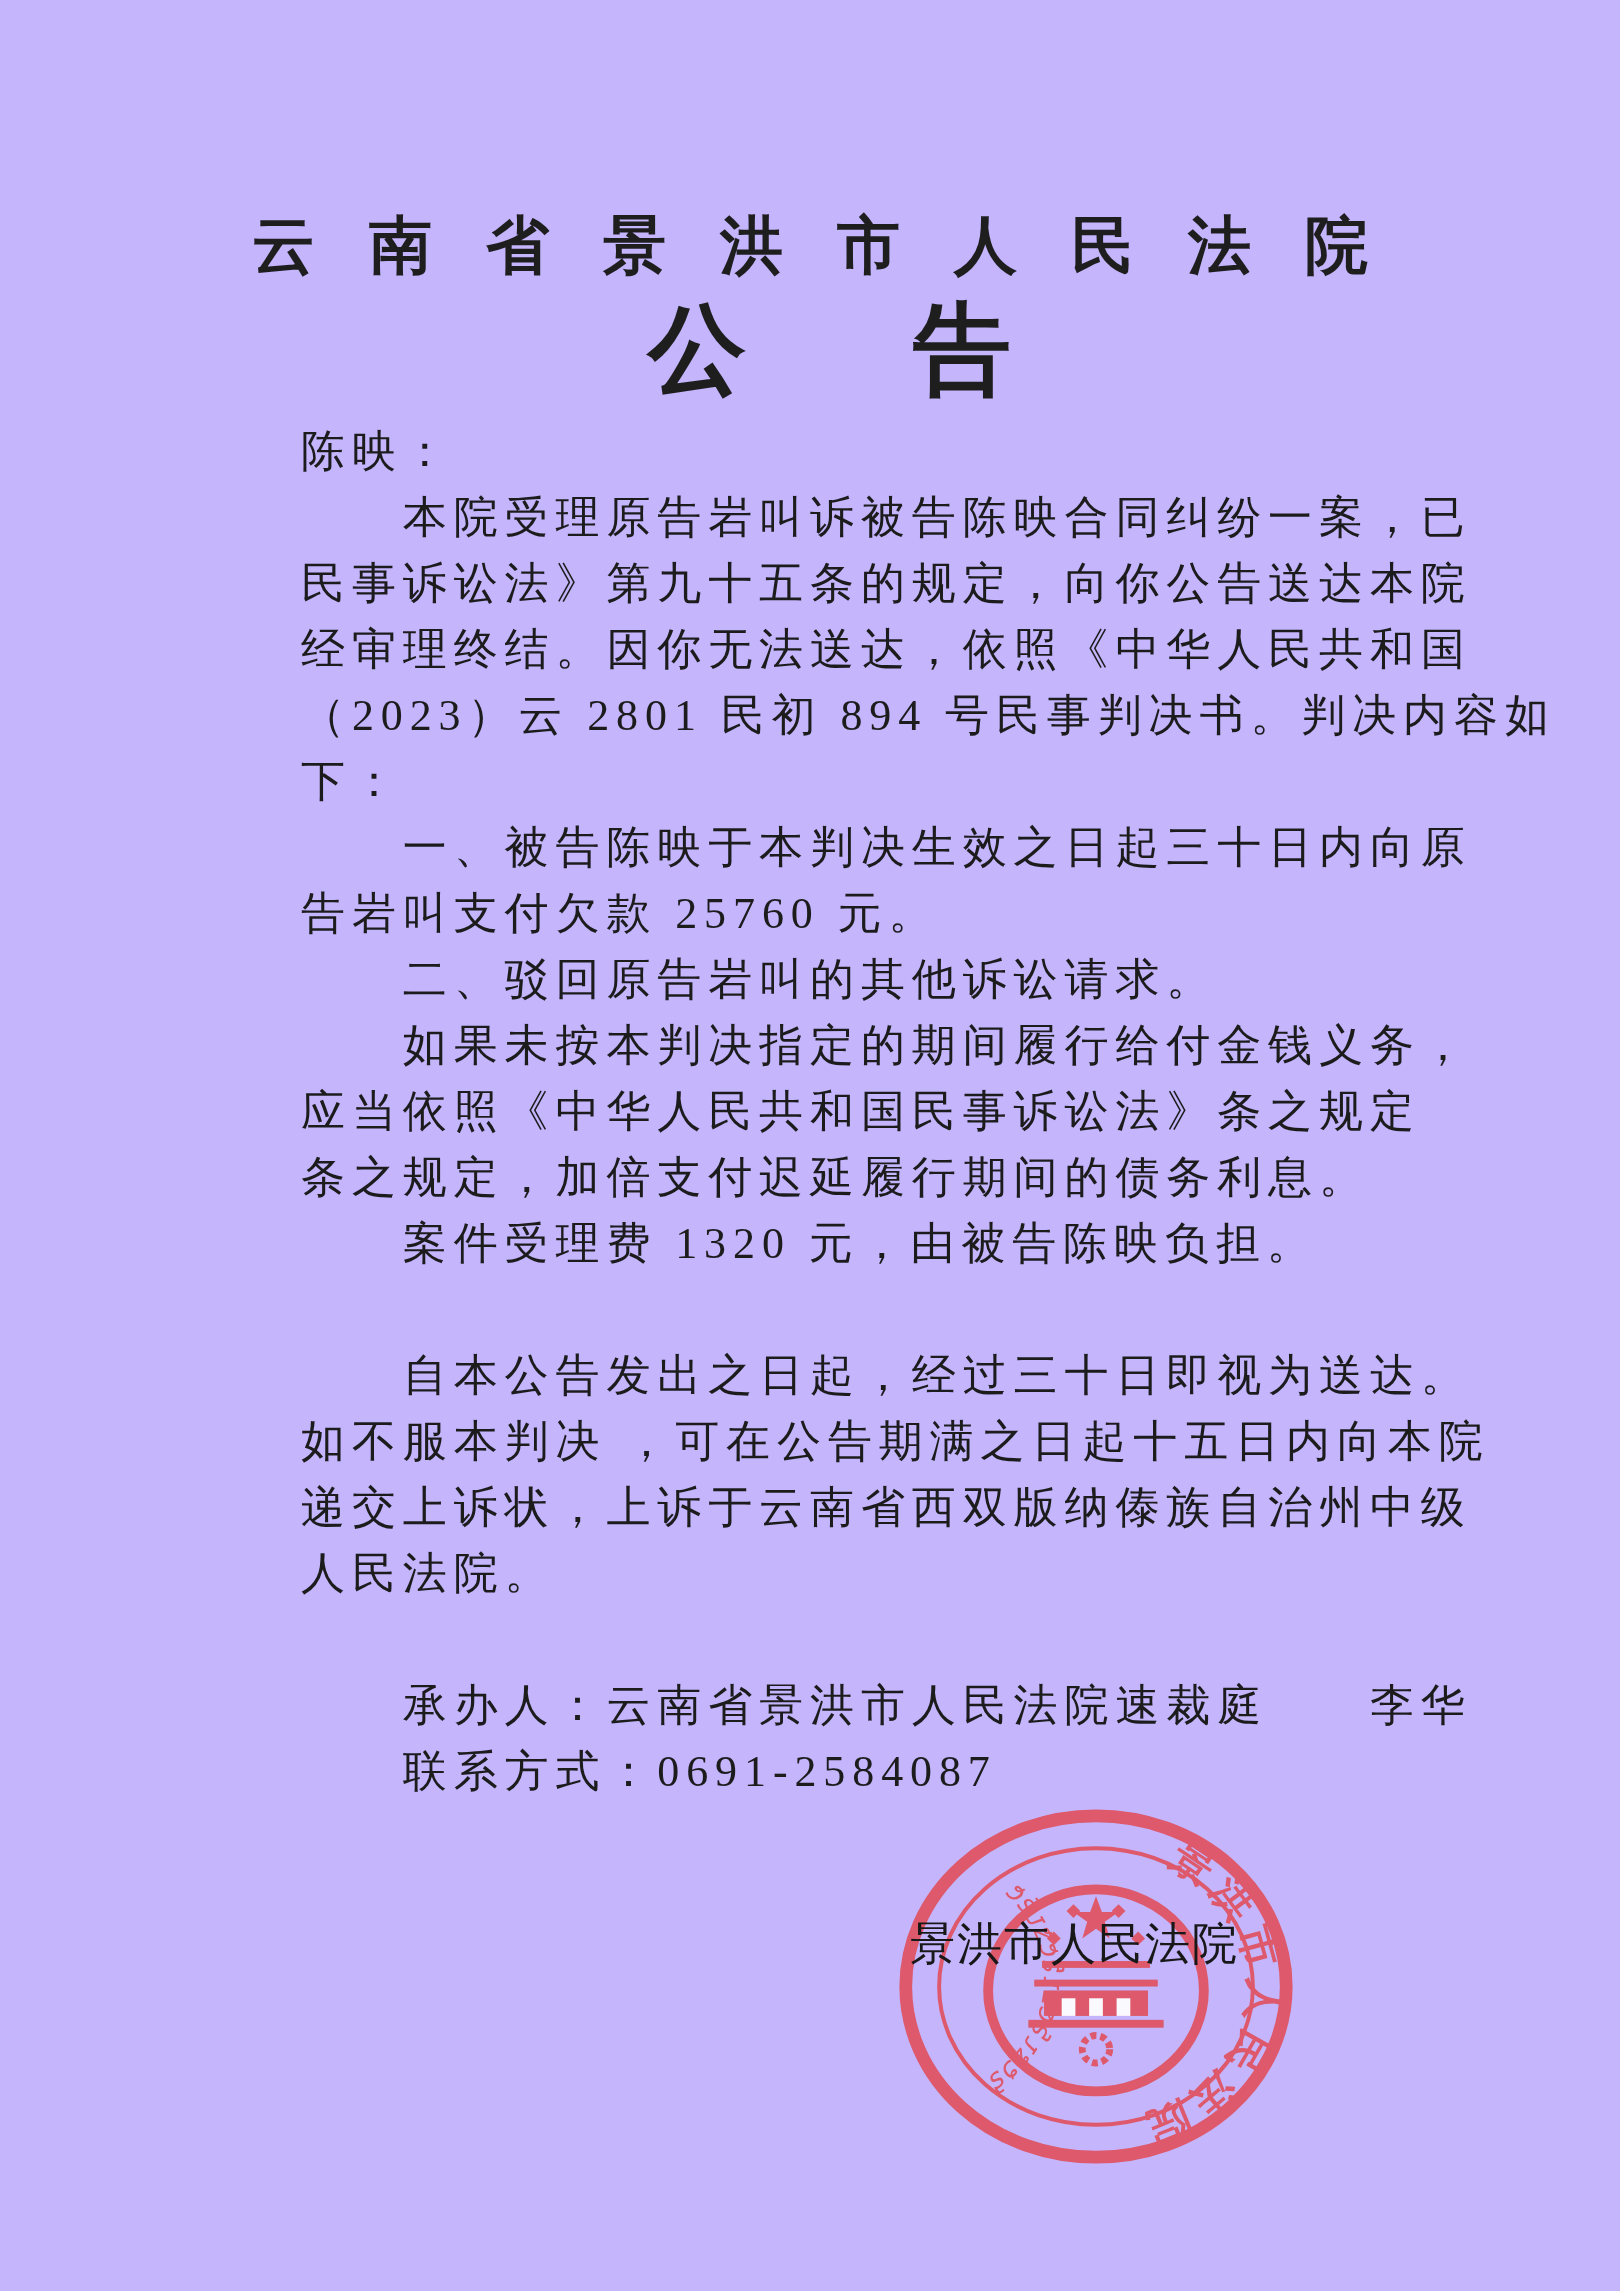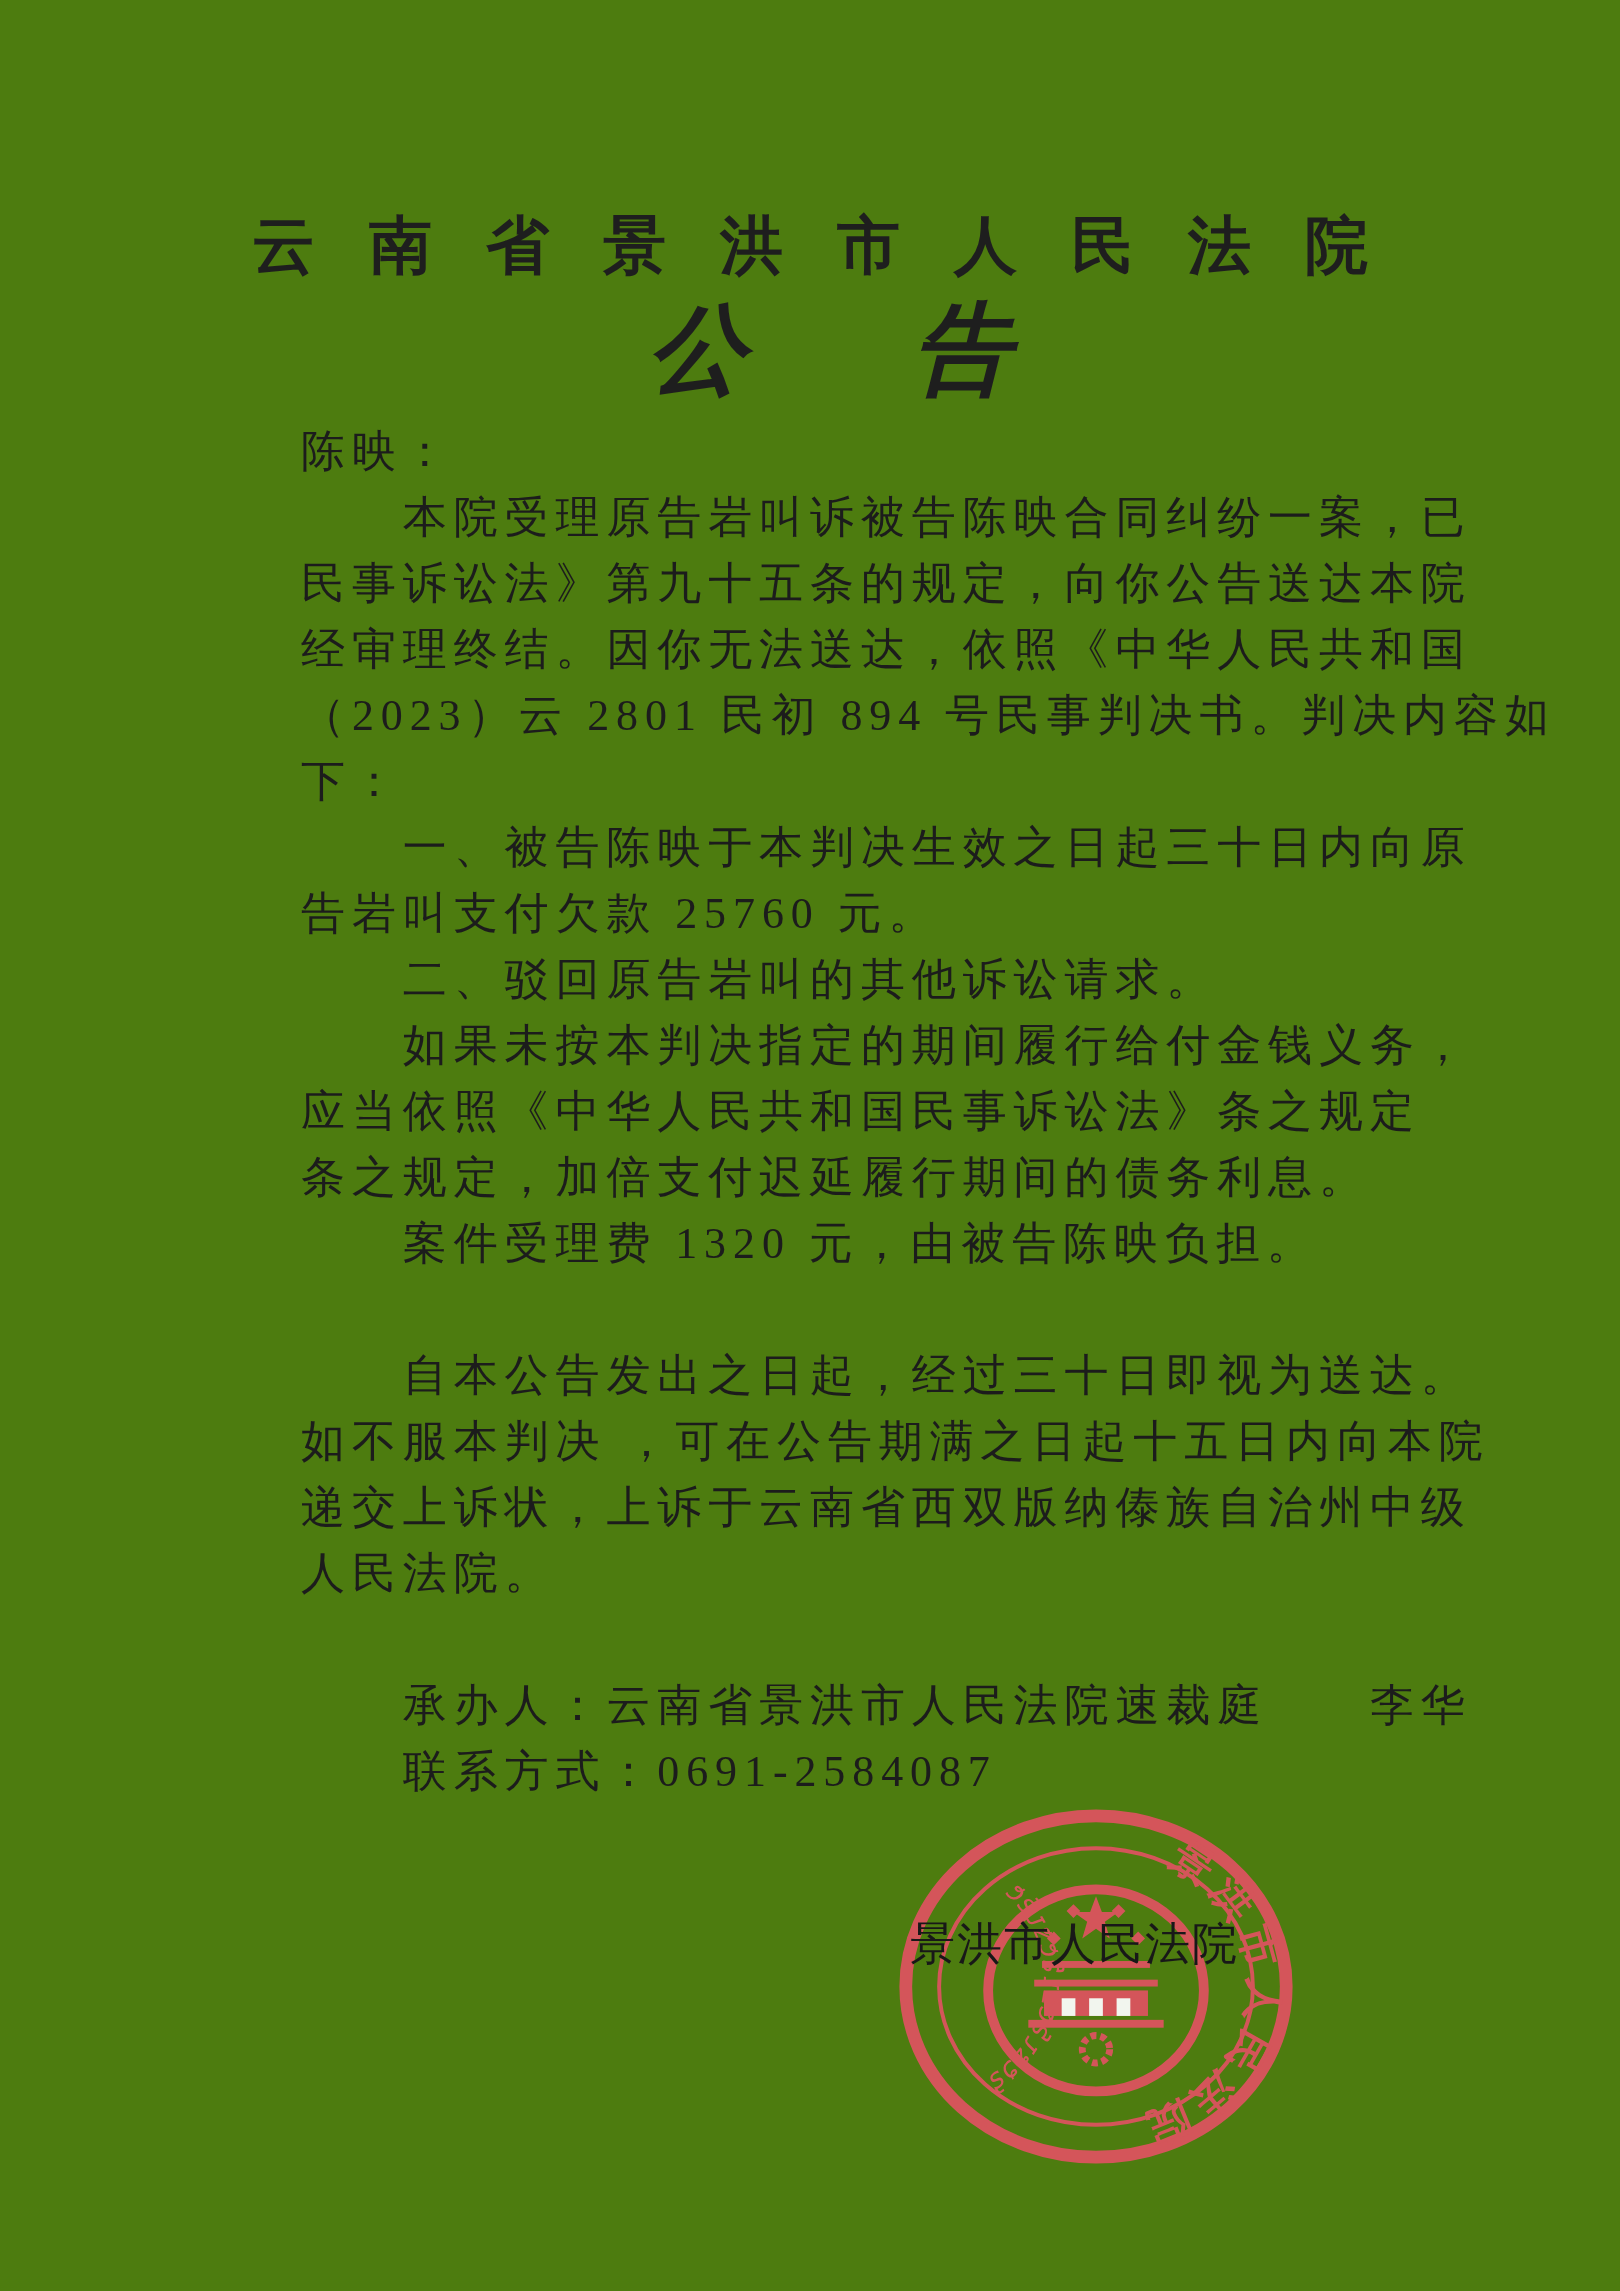--- a/index.html
+++ b/index.html
@@ -1,37 +1,37 @@
 <!DOCTYPE html>
 <html><head>
 <meta charset="utf-8">
 <style>
   html,body{margin:0;padding:0;background:#888;}
   .page{
     position:relative;
     width:1620px;height:2292px;
     margin:0 auto;
-    background:#4d7c0f;
+    background:#c4b5fd;
     overflow:hidden;
     font-family:"Liberation Serif","DejaVu Serif",serif;
     color:#1d1d1d;
   }
   .court-title{
     position:absolute;top:208px;left:0;width:100%;
     box-sizing:border-box;padding-left:54px;
     text-align:center;
     font-size:63px;font-weight:bold;letter-spacing:54px;
     line-height:76px;color:#1e1e1e;
   }
   .notice-heading{
     position:absolute;top:295px;left:0;width:100%;
     box-sizing:border-box;padding-left:206px;
     text-align:center;
     font-size:98px;font-weight:bold;letter-spacing:167px;
-    line-height:110px;color:#1e1e1e;font-style:italic;
+    line-height:110px;color:#1e1e1e;
   }
   .body-text{
     position:absolute;left:263px;top:419px;width:1191px;
     font-size:44px;letter-spacing:6.9px;line-height:66px;
     color:#1c1c1c;
     margin-left:38px;
   }
   .body-text .line{height:66px;white-space:pre;}
   .seal{
     position:absolute;left:894px;top:1806px;width:404px;height:363px;

